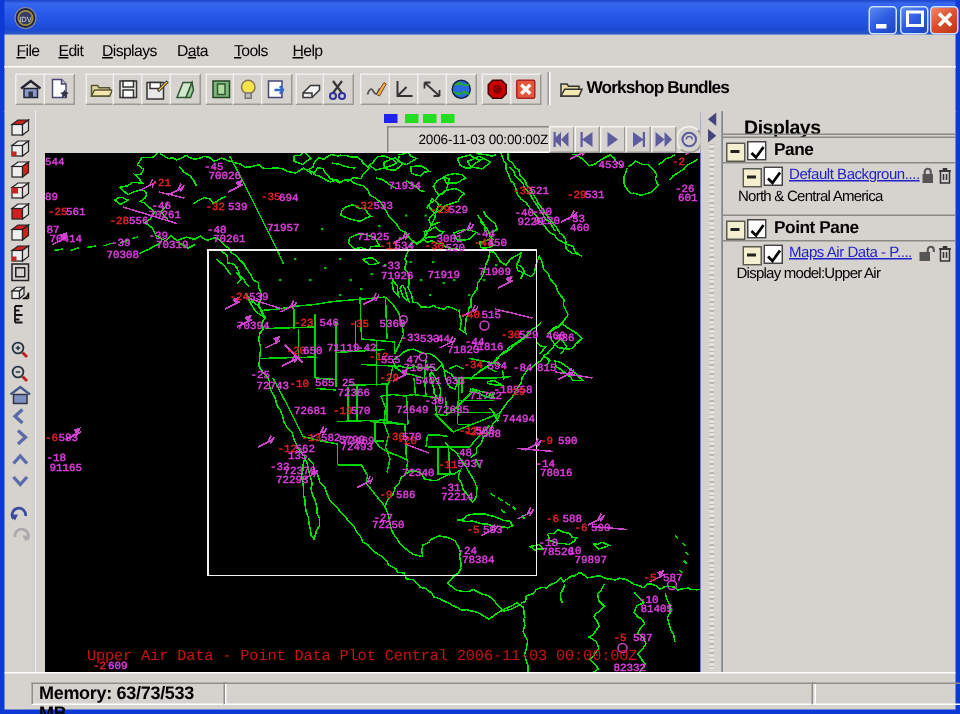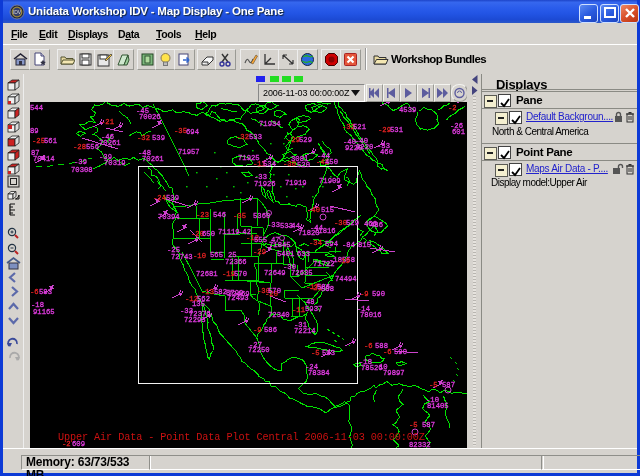--- a/index.html
+++ b/index.html
@@ -7,31 +7,31 @@
 #win{position:absolute;left:0;top:0;width:640px;height:476px;background:#0d3ad6;}
 .abs{position:absolute;}
 #titlebar{left:3px;top:0;width:634px;height:23px;
  background:linear-gradient(180deg,#1d44c8 0%,#3667ee 10%,#2a5ceb 35%,#2254e4 60%,#1c4ad4 85%,#2c58c8 100%);}
 #title-text{left:25px;top:5px;color:#fff;font-weight:bold;font-size:11.5px;letter-spacing:-0.2px;text-shadow:1px 1px 1px #123;white-space:nowrap;}
 .tbtn{top:4px;width:17px;height:17px;border-radius:3px;border:1px solid #cfe0ff;}
 #btn-min{left:576px;background:linear-gradient(145deg,#5c8af2 0%,#2b5ce0 50%,#1c44c0 100%);}
 #btn-max{left:597px;background:linear-gradient(145deg,#5c8af2 0%,#2b5ce0 50%,#1c44c0 100%);}
 #btn-close{left:617px;background:linear-gradient(145deg,#ee8866 0%,#d9512b 50%,#bb3311 100%);}
 #menubar{left:3px;top:23px;width:634px;height:21px;background:#d6d3ce;border-bottom:1px solid #d6d3ce;}
-.mitem{position:absolute;top:5px;font-size:10.5px;font-weight:bold;color:#000;letter-spacing:-0.4px;}
+.mitem{position:absolute;top:5px;font-size:10.5px;font-weight:normal;color:#000;letter-spacing:-0.4px;}
 .mitem u{text-decoration:underline;}
 #toolbar{left:3px;top:44px;width:634px;height:30px;background:#d6d3ce;border-top:1px solid #fff;}
 .tbbtn{position:absolute;top:4px;width:19px;height:19px;background:#d6d3ce;border:1px solid #9a9a94;border-top-color:#eee;border-left-color:#eee;}
 .tbbtn svg{position:absolute;left:1px;top:1px;}
 #lefttb{left:3px;top:74px;width:20px;height:374px;background:#d6d3ce;}
 .ltbtn{position:absolute;left:3px;width:15px;height:13px;}
 #lsplit{left:23px;top:74px;width:7px;height:374px;background:#d6d3ce;border-left:1px solid #eee;border-right:1px solid #8f8f8a;}
 #viewbar{left:30px;top:74px;width:437px;height:28px;background:#d6d3ce;}
 .vitem{position:absolute;top:3px;font-size:11px;font-weight:bold;color:#000;letter-spacing:-0.3px;margin-top:32px;}
-#timebox{left:228px;top:10px;width:101px;height:16px;background:#d6d3ce;border:1px solid #888;border-bottom-color:#fff;border-right-color:#fff;font-size:9px;color:#000;line-height:16px;padding-left:4px;letter-spacing:-0.1px;}
+#timebox{left:228px;top:10px;width:101px;height:16px;background:#d6d3ce;border:1px solid #888;border-bottom-color:#fff;border-right-color:#fff;font-size:9px;color:#000;line-height:16px;padding-left:20px;letter-spacing:-0.1px;}
 .sq{top:2px;width:9px;height:6px;}
 .mbtn{position:absolute;top:10px;width:15px;height:16px;background:#d6d3ce;border:1px solid #9a9a94;border-top-color:#f4f4f0;border-left-color:#f4f4f0;}
 #mapsvg{left:30px;top:102px;filter:saturate(100%);}
 #rsplit{left:467px;top:74px;width:14px;height:374px;background:#d6d3ce;}
 #rgrip{position:absolute;left:6px;top:22px;width:3px;height:350px;
  background:repeating-linear-gradient(180deg,#b8b5b0 0 1px,#e6e3de 1px 3px);}
 #rpanel{left:481px;top:74px;width:155px;height:374px;background:#d6d3ce;border-left:1px solid #8a8a84;}
 #statusbar{left:3px;top:448px;width:634px;height:24px;background:#d6d3ce;border-top:1px solid #fff;}
 .spanel{position:absolute;top:6px;height:13px;border:1px solid #8f8f8a;border-bottom-color:#fff;border-right-color:#fff;font-size:12px;font-weight:bold;line-height:13px;padding-left:4px;color:#000;letter-spacing:-0.2px;margin-left:16px;}
 .rline{position:absolute;left:0;width:155px;height:1px;background:#8a8a84;}
@@ -44,21 +44,20 @@
 </style>
 </head>
 <body>
 <div id="win">
   <div id="titlebar" class="abs">
     <svg class="abs" style="left:6px;top:4px" width="16" height="16" viewBox="0 0 16 16">
       <circle cx="8" cy="8" r="7" fill="#1c2444" stroke="#889" stroke-width="0.8"></circle>
       <circle cx="8" cy="8" r="4.8" fill="#343c66" stroke="#a08c3a" stroke-width="1.2"></circle>
       <text x="8" y="10.4" font-size="5" fill="#ddd" text-anchor="middle" font-family="Liberation Sans">IDV</text>
     </svg>
-    <div id="title-text" class="abs">Unidata Workshop IDV - Map Display - One Pane</div>
     <div id="btn-min" class="abs tbtn"><svg width="19" height="17">
           <rect x="4" y="11" width="7" height="3" fill="#fff"></rect>
         </svg></div>
     <div id="btn-max" class="abs tbtn"><svg width="19" height="17">
           <rect x="4" y="3" width="10" height="9" fill="none" stroke="#fff" stroke-width="2"></rect>
         </svg></div>
     <div id="btn-close" class="abs tbtn"><svg width="19" height="17">
           <path d="M5,4 L13,12 M13,4 L5,12" stroke="#fff" stroke-width="2.4"></path>
         </svg></div>
   </div>

